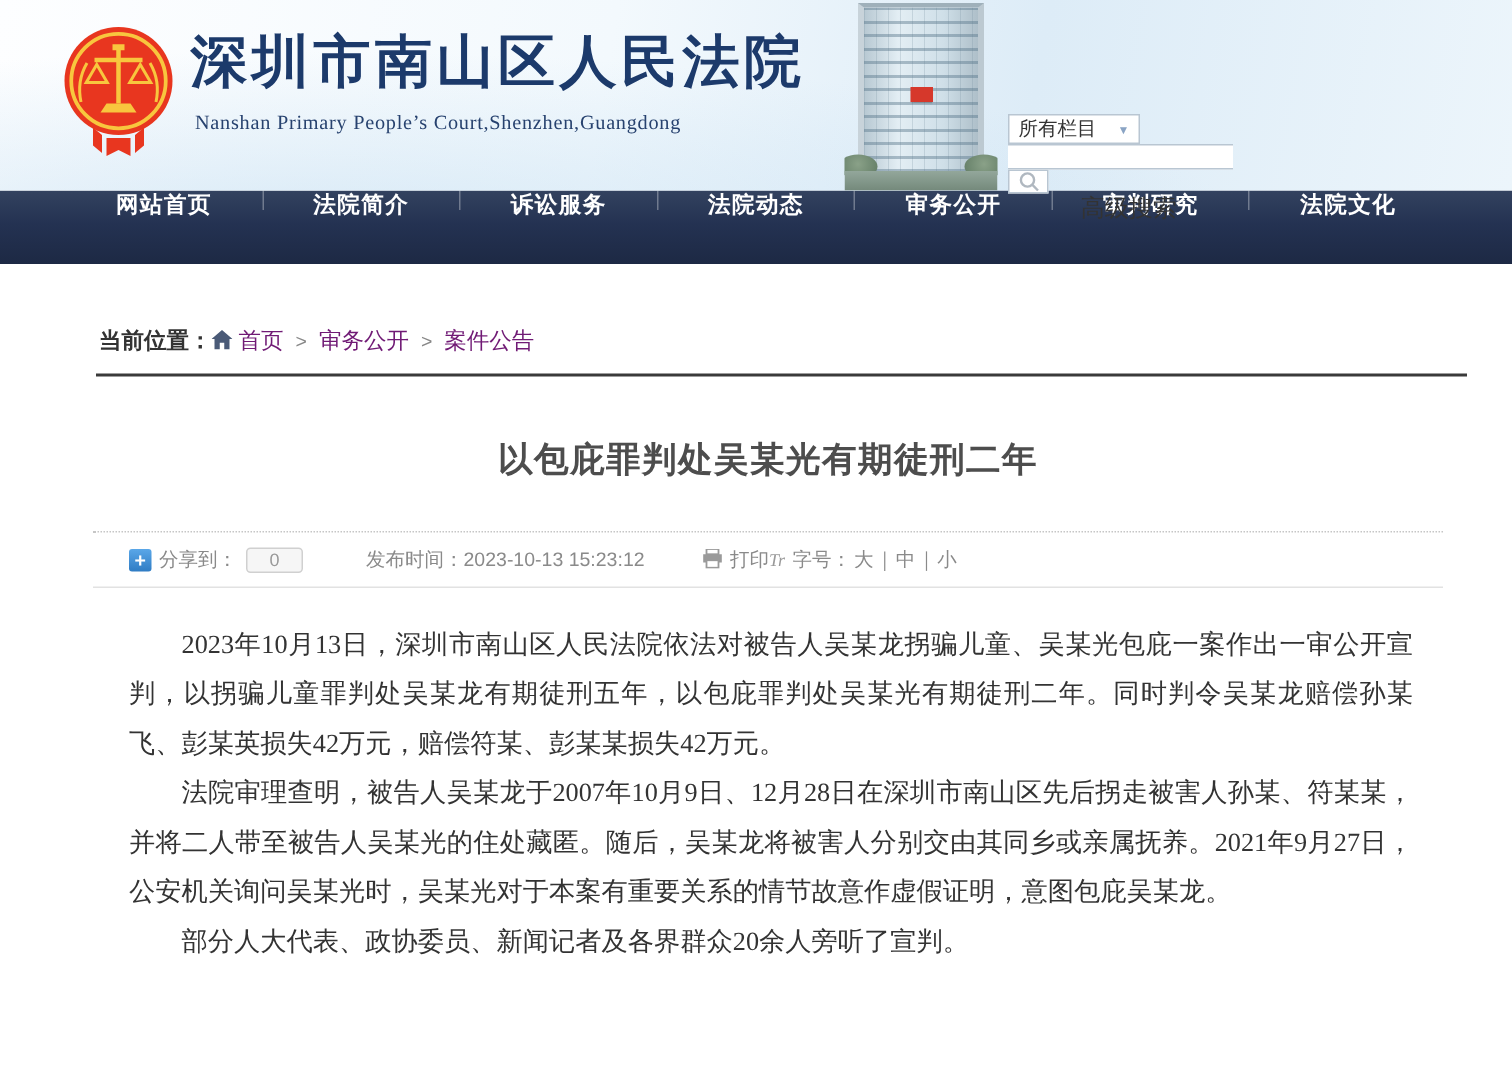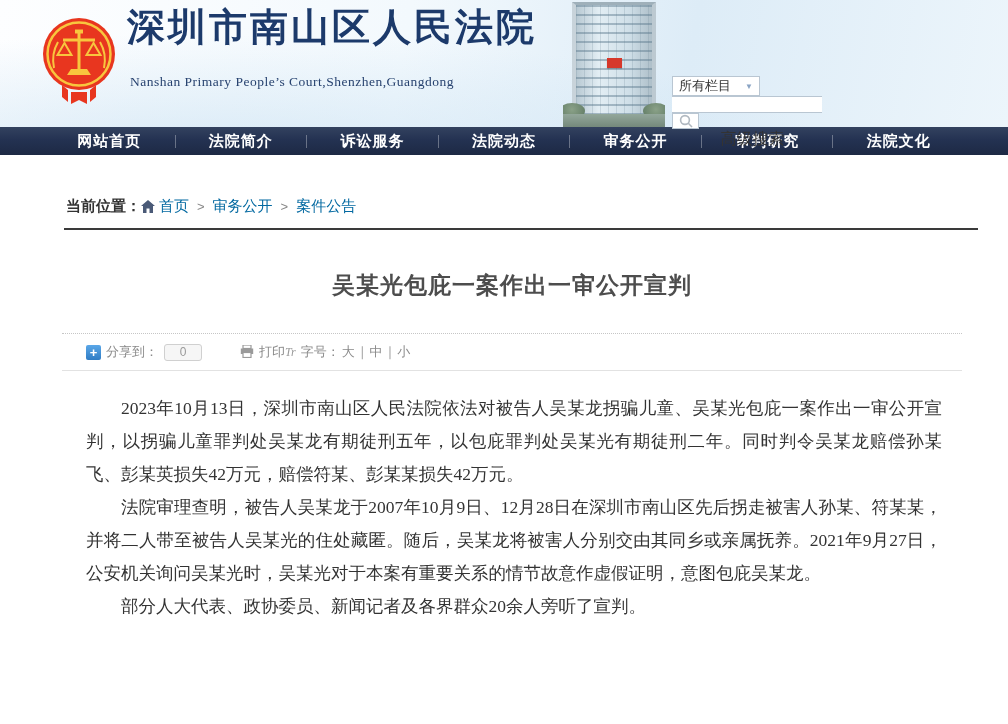--- a/index.html
+++ b/index.html
@@ -12,21 +12,21 @@
 
   
   .header {
     position:relative; height:127px;
     background:
       radial-gradient(ellipse at 20% 120%, rgba(190,219,240,.55) 0%, rgba(190,219,240,0) 55%),
       linear-gradient(100deg, #fdfeff 0%, #f3f9fd 40%, #ddecf7 68%, #ecf5fb 100%);
   }
   .logo { position:absolute; left:38px; top:12px; width:82px; height:98px; }
   .site-title {
-    position:absolute; left:127px; top:2px;
+    position:absolute; left:127px; top:16px;
     font-family:"Liberation Serif", serif;
     font-size:38px; font-weight:bold; color:#1c3a6b; letter-spacing:3px;
     white-space:nowrap;
   }
   .site-subtitle {
     position:absolute; left:130px; top:74px;
     font-family:Liberation Serif, serif;
     font-size:13.5px; color:#27426f; letter-spacing:.5px; white-space:nowrap;
   }
 
@@ -60,38 +60,38 @@
     padding:0 6px; font-size:13px; color:#333; outline:none; background:#fff;
   }
   .search-btn {
     width:27px; border:1px solid #b9c6d2; background:#fff; cursor:pointer;
     display:flex; align-items:center; justify-content:center; padding:0;
   }
   .adv-search { margin-left:11px; align-self:center; font-size:16px; color:#333; text-decoration:none; white-space:nowrap; }
 
   
   .navbar {
-    height:28px; display:flex; align-items:center; padding:0 44px;
+    height:49px; display:flex; align-items:flex-start; padding:0 44px;
     background:linear-gradient(180deg,#33425f 0%, #243252 45%, #1d2944 100%);
   }
   .nav-item {
     flex:1; text-align:center; color:#fff; font-size:15px; font-weight:bold;
     letter-spacing:1px; cursor:pointer; white-space:nowrap;
   }
   .nav-sep { width:1px; height:13px; background:rgba(255,255,255,.32); }
 
   
   .breadcrumb {
     margin:42px 30px 0 64px; padding:0 0 12px 2px;
     border-bottom:2px solid #3a3a3a;
     font-size:15px; color:#555; display:flex; align-items:center;
   }
   .crumb-label { font-weight:bold; color:#333; }
   .home-icon { margin-right:4px; position:relative; top:1px; }
-  .crumb-link { color:#0369a1; text-decoration:none; cursor:pointer;text-align:right; }
+  .crumb-link { color:#701a75; text-decoration:none; cursor:pointer;text-align:right; }
   .crumb-sep { color:#888; margin:0 8px; font-size:13px; }
 
   
   .article { margin:0 46px 0 62px; }
   .article-title {
     margin-top:40px; text-align:center;
     font-size:23px; font-weight:bold; color:#4d4d4d; letter-spacing:1px;
   }
   .meta-row {
     margin-top:32px;
@@ -201,28 +201,29 @@
   </span>
   <a class="crumb-link">首页</a>
   <span class="crumb-sep">&gt;</span>
   <a class="crumb-link">审务公开</a>
   <span class="crumb-sep">&gt;</span>
   <a class="crumb-link">案件公告</a>
 </div>
 
 <div class="article">
 
-  <div class="article-title">吴某光包庇一案作出一审公开宣判</div>
+  <div class="article-title">以包庇罪判处吴某光有期徒刑二年</div>
 
   <div class="meta-row">
     <div class="share-group">
       <span class="share-plus">+</span>
       <span>分享到：</span>
       <span class="share-count">0</span>
     </div>
+    <div class="meta-item m-publish">发布时间：2023-10-13 15:23:12</div>
     <div class="meta-item m-print">
       <span class="print-icon">
         <svg width="14" height="13" viewBox="0 0 14 13">
           <rect x="3" y="0" width="8" height="3.5" fill="none" stroke="#9a9a9a" stroke-width="1.2"></rect>
           <rect x="0.8" y="3.5" width="12.4" height="5.5" fill="#9a9a9a"></rect>
           <rect x="3" y="7.5" width="8" height="5" fill="#fff" stroke="#9a9a9a" stroke-width="1.2"></rect>
         </svg>
       </span>
       <span>打印</span>
     </div>

